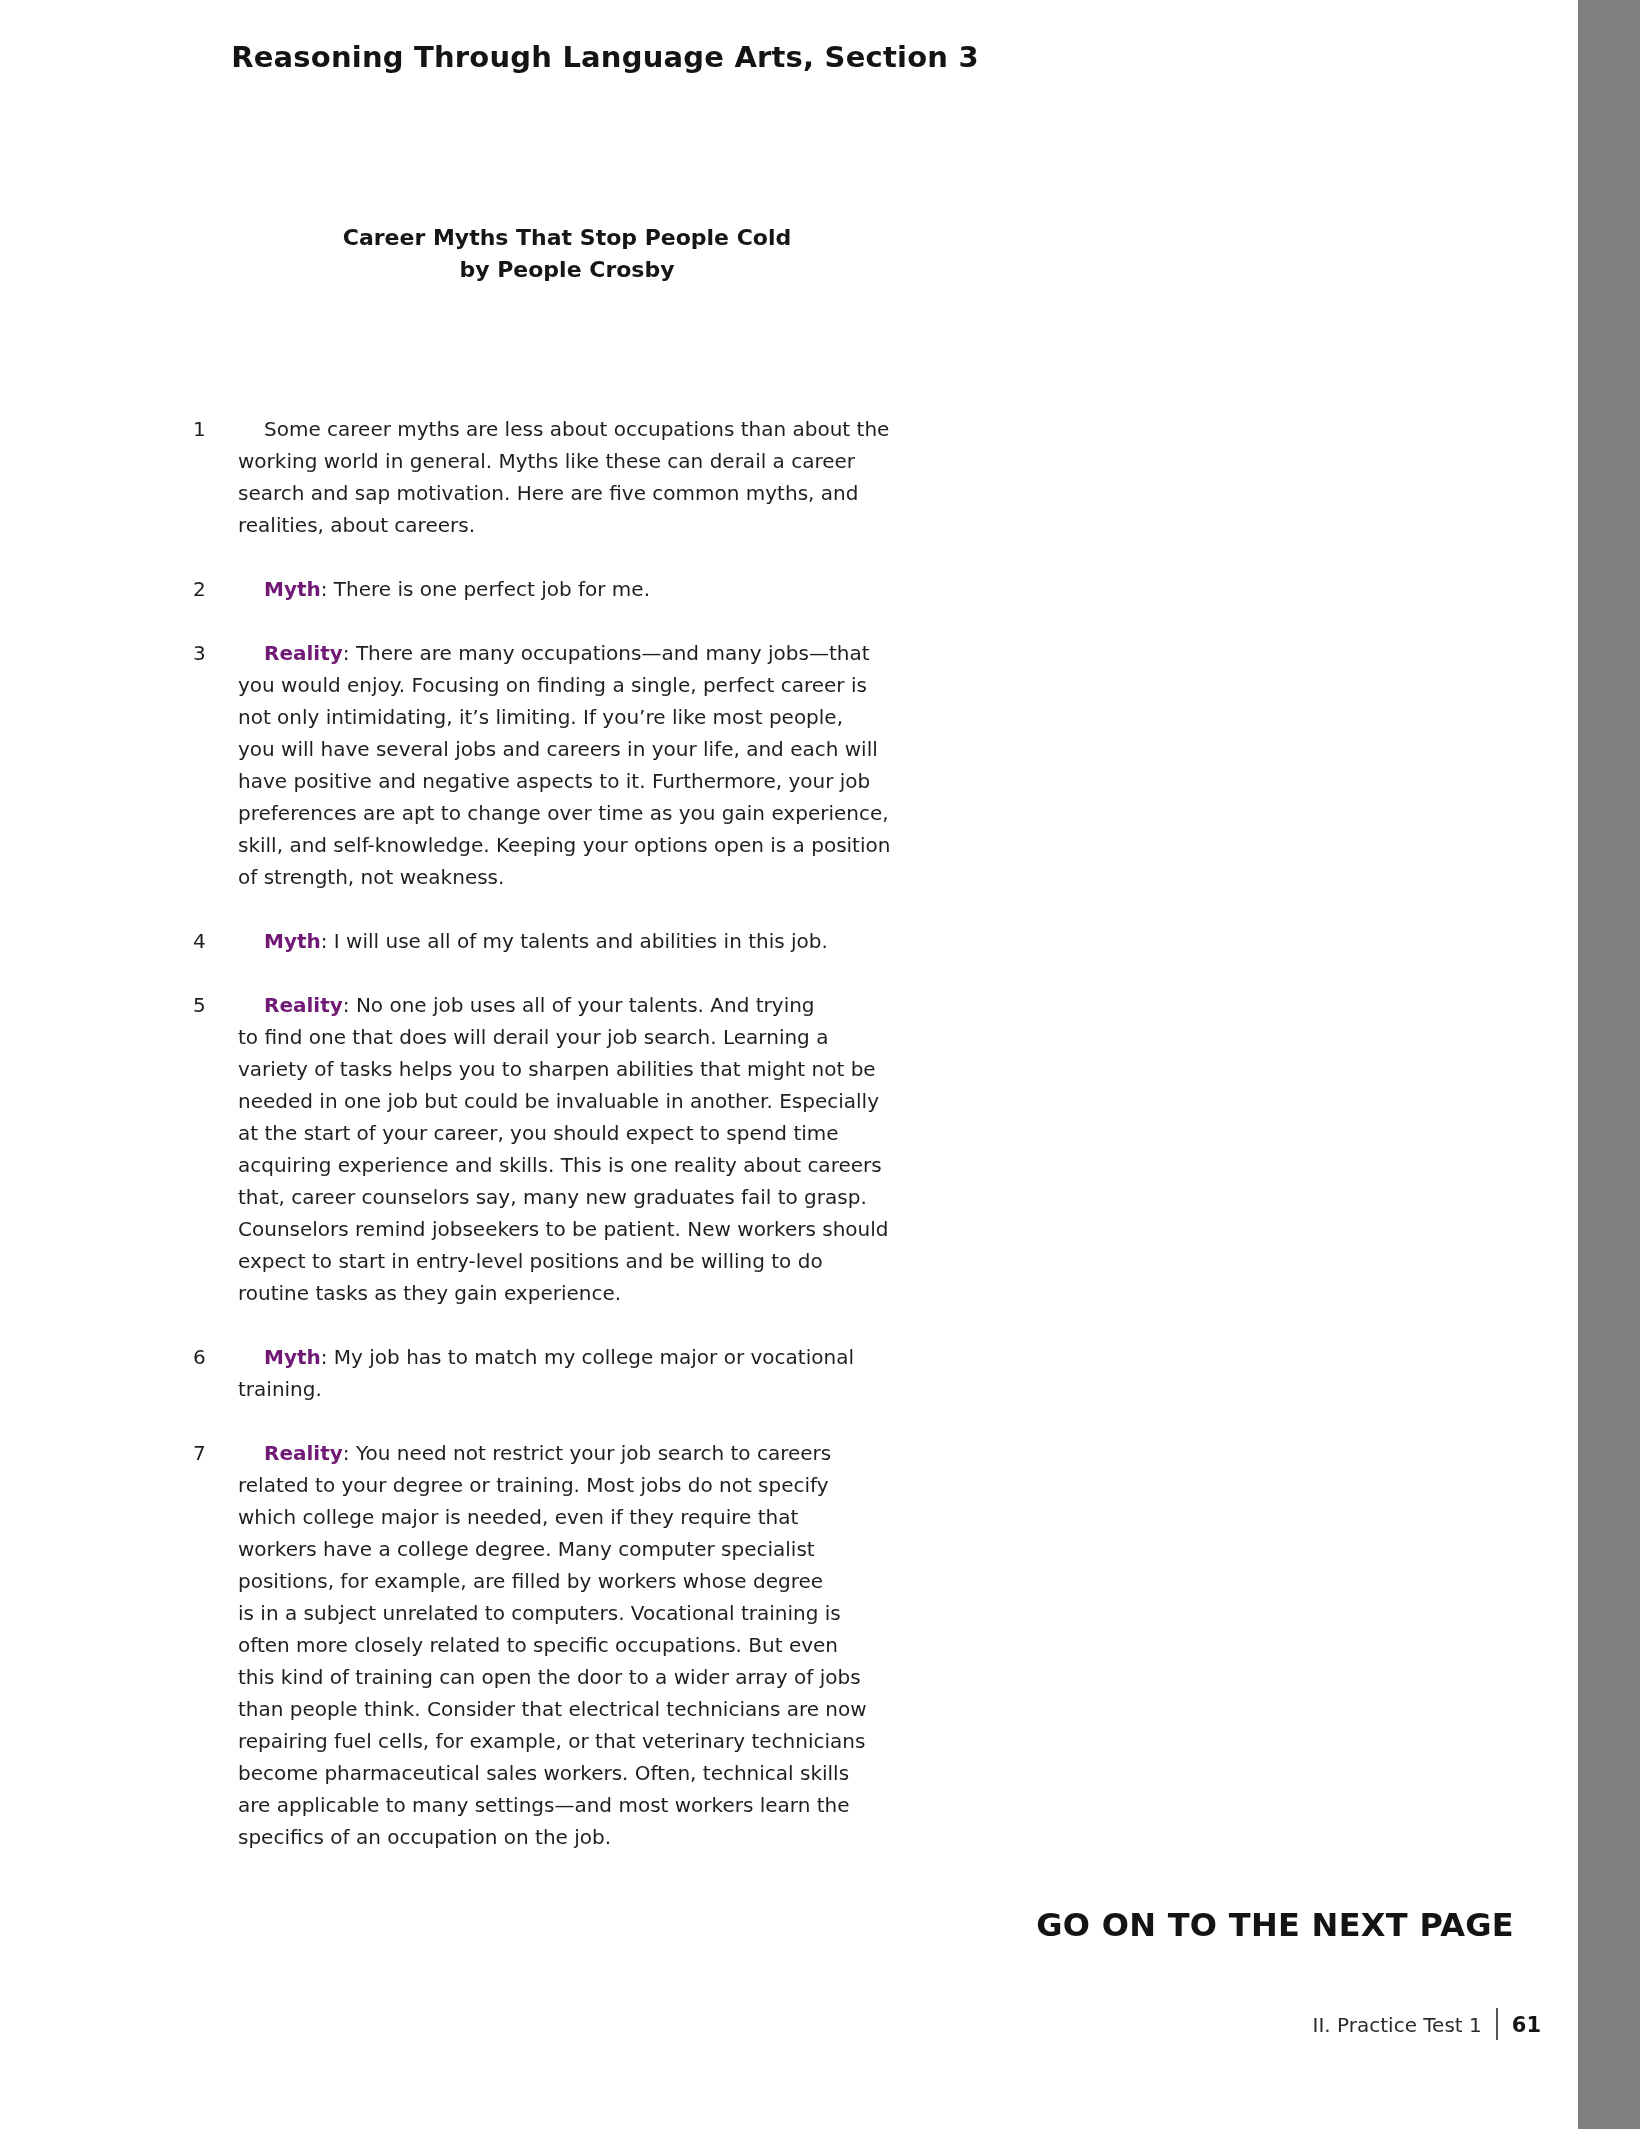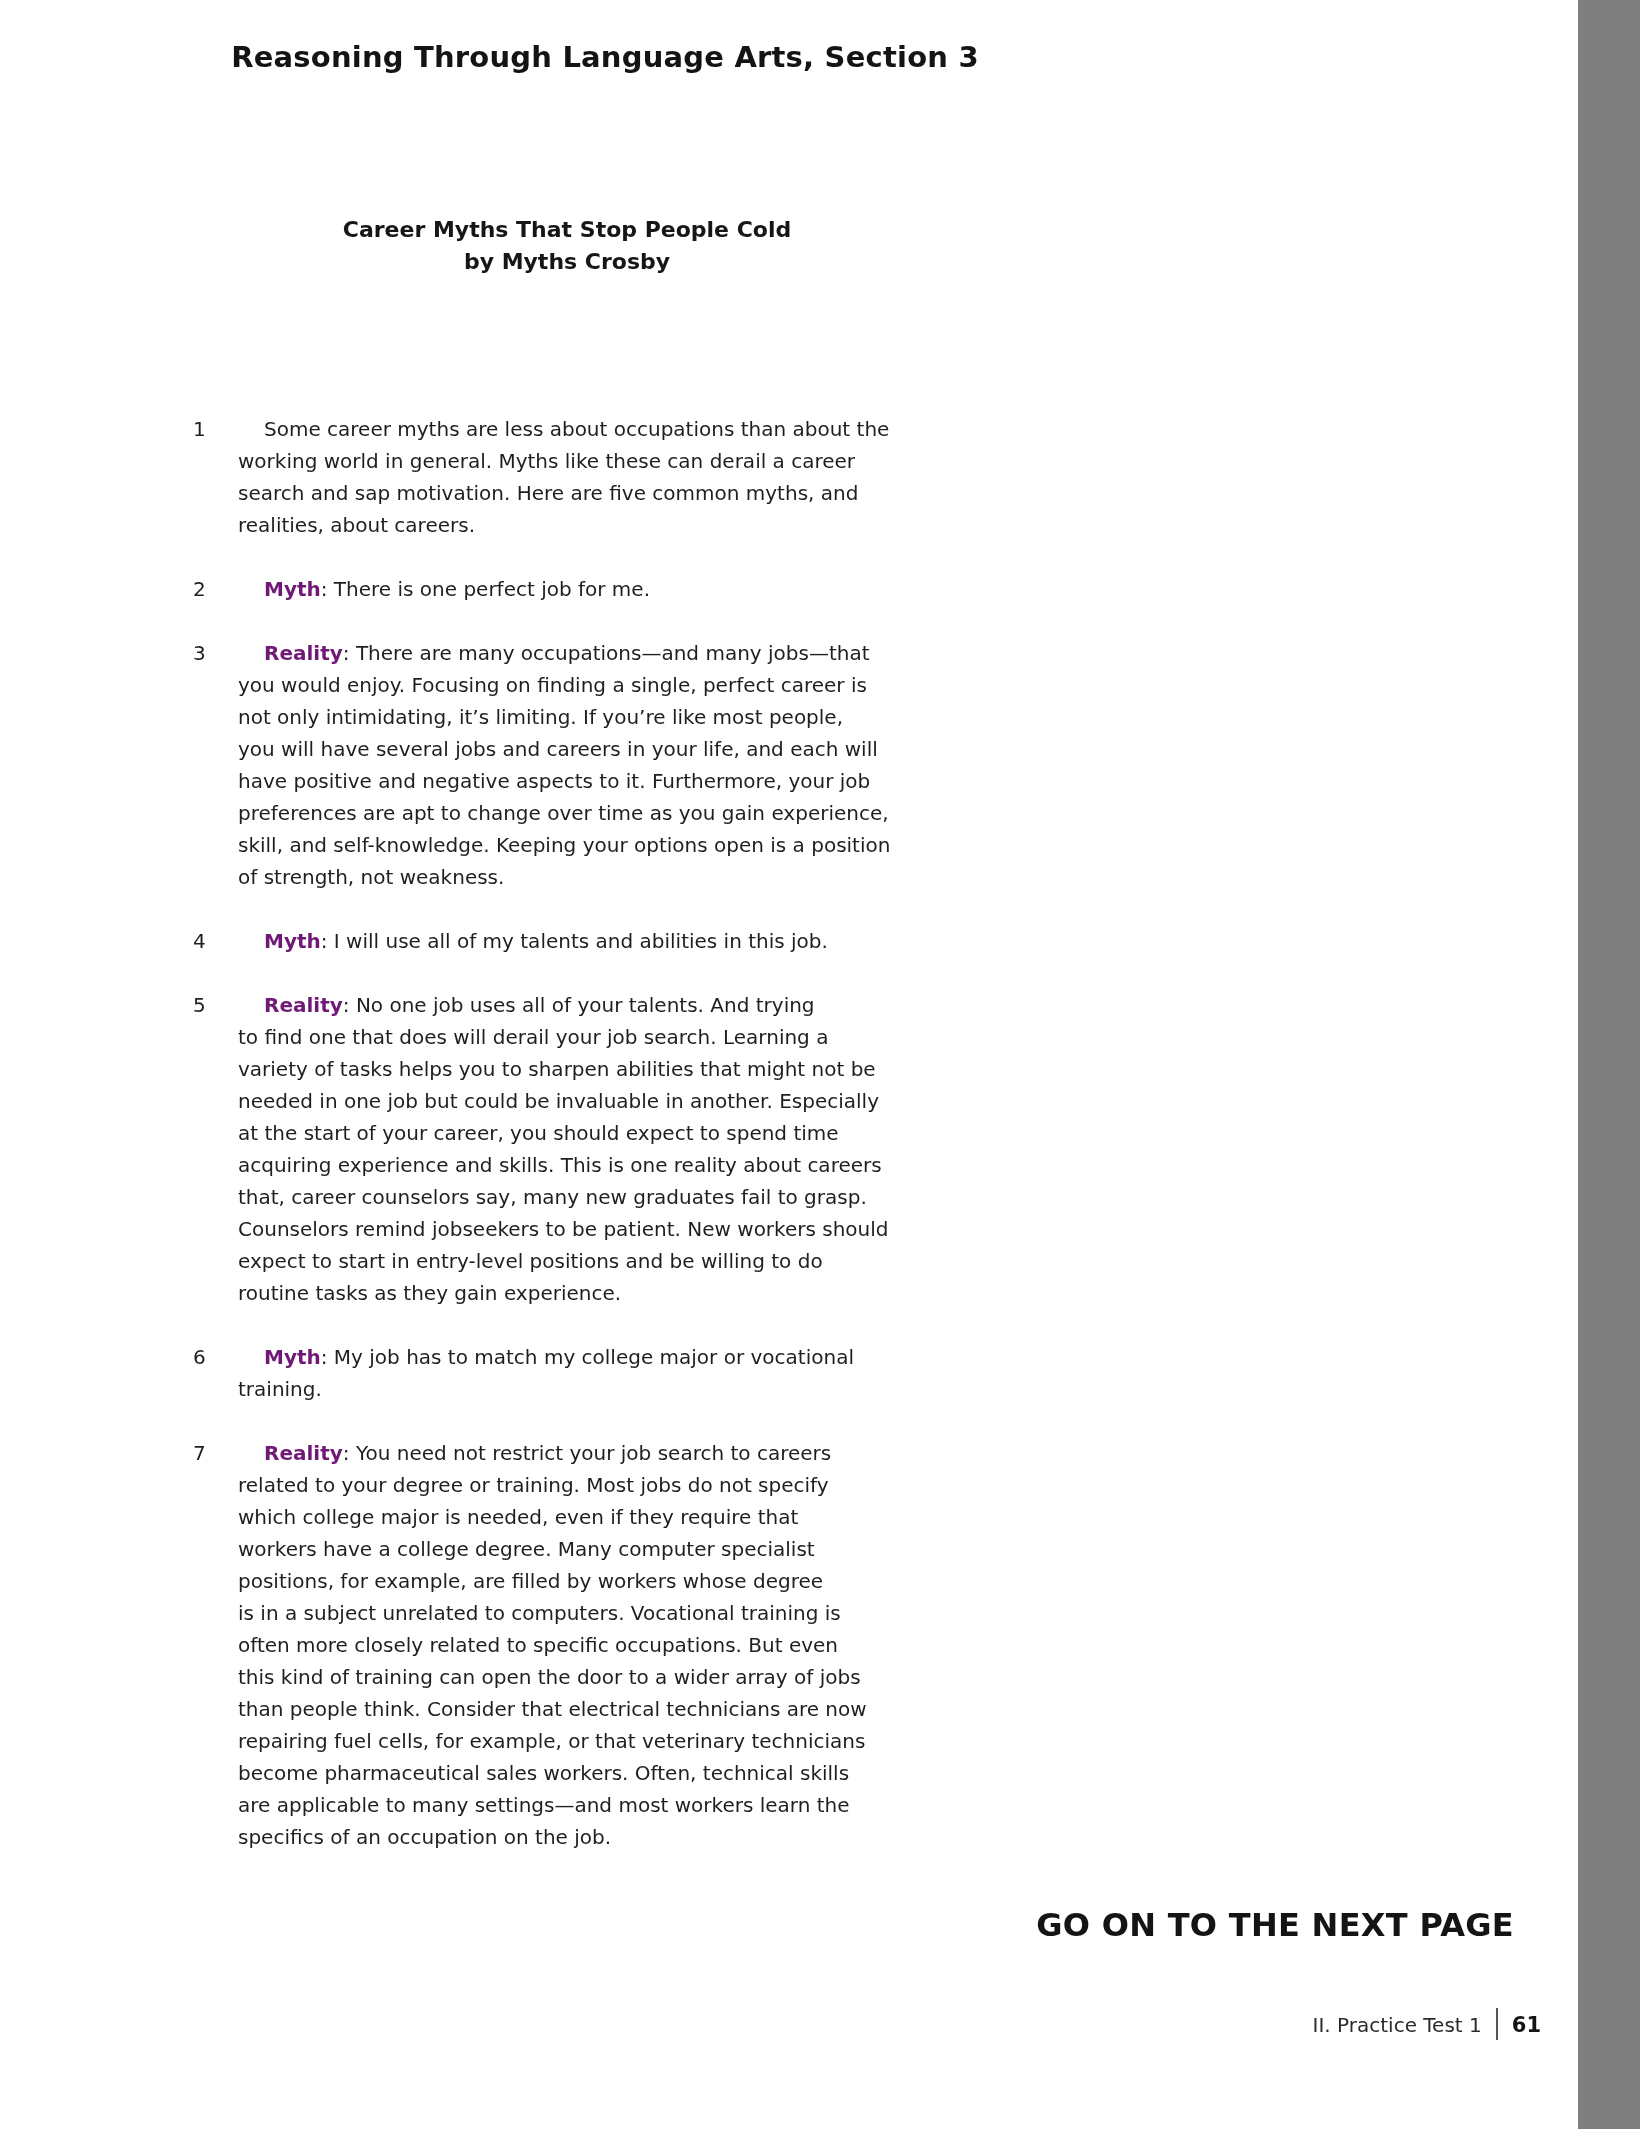--- a/index.html
+++ b/index.html
@@ -39,21 +39,21 @@
     font-size: 21px;
     line-height: 30px;
   }
   .instruction .underlined {
     text-decoration: underline;
     text-decoration-thickness: 2px;
     text-underline-offset: 5px;
   }
   .article-title {
     position: absolute;
-    top: 214px;
+    top: 222px;
     left: 193px;
     width: 748px;
     text-align: center;
     font-size: 22px;
     font-weight: bold;
     line-height: 32px;
     color: #161616;
   }
   .paragraphs {
     position: absolute;
@@ -100,21 +100,21 @@
 
 <div class="page" style="color: rgb(31, 31, 31); text-decoration: underline;">
 
   <div class="gray-strip" style="background: rgb(127, 127, 127);"></div>
 
   <h1 class="section-header">Reasoning Through Language Arts, Section 3</h1>
 
 
   <div class="article-title">
     <div>Career Myths That Stop People Cold</div>
-    <div>by Myths Crosby</div>
+    <div>by People Crosby</div>
   </div>
 
   <div class="paragraphs">
       <div class="para">
         <div class="para-num">1</div>
         <div class="para-text">Some career myths are less about occupations than about the<br>working world in general. Myths like these can derail a career<br>search and sap motivation. Here are five common myths, and<br>realities, about careers.</div>
       </div>
       <div class="para">
         <div class="para-num">2</div>
         <div class="para-text"><strong>Myth</strong>: There is one perfect job for me.</div>

